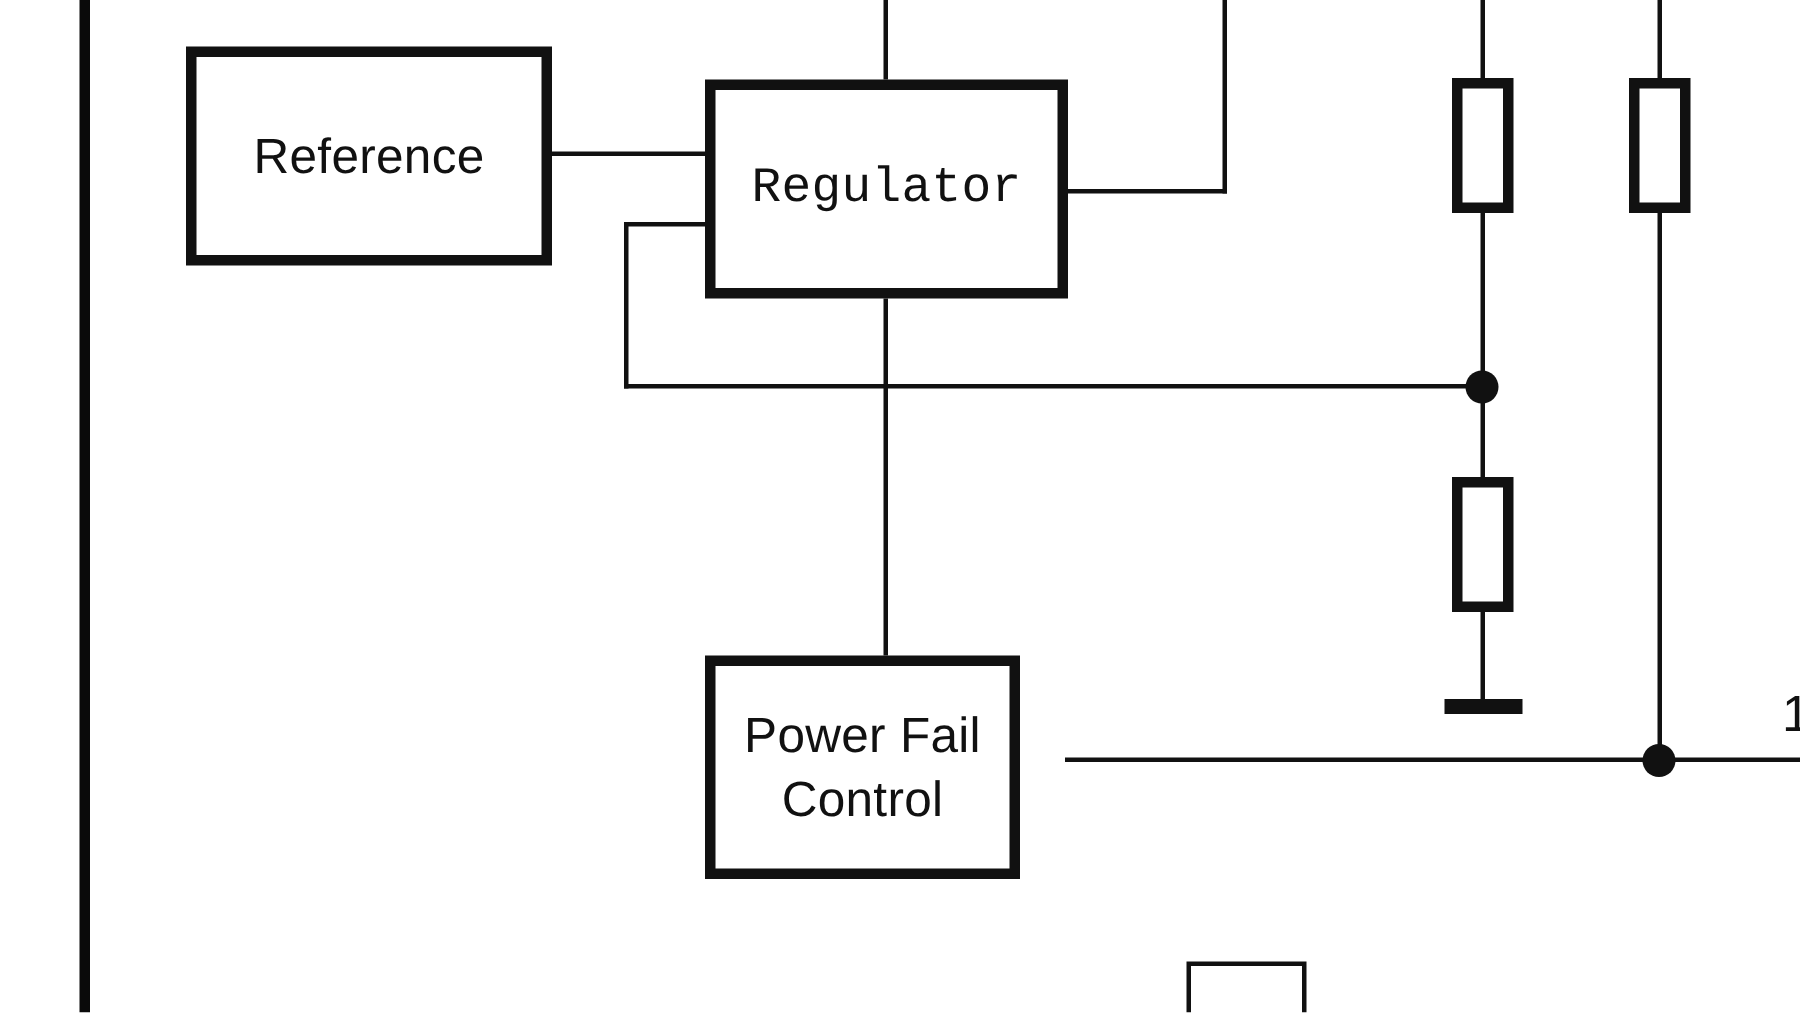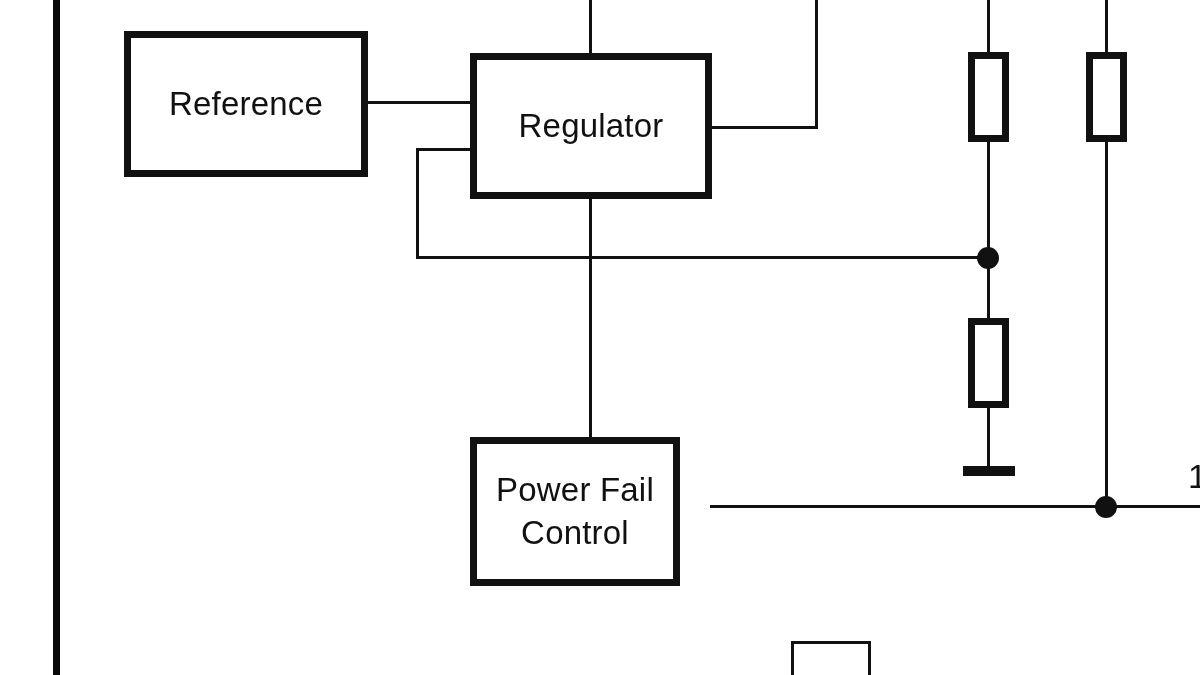--- a/index.html
+++ b/index.html
@@ -109,21 +109,21 @@
 
   <div class="gnd" style="left:963px;top:466px;width:52px;height:10px;"></div>
 
   <div class="node" style="left:977px;top:247px;width:22px;height:22px;"></div>
   <div class="node" style="left:1095px;top:496px;width:22px;height:22px;"></div>
 
   <div class="blockbox" style="left:124px;top:31px;width:244px;height:146px;">
     <span class="label">Reference</span>
   </div>
 
-  <div class="blockbox" style="left:470px;top:53px;width:242px;height:146px;">
+  <div class="blockbox" style="left:470px;top:53px;width:242px;height:146px;font-family:Liberation Mono, monospace;">
     <span class="label">Regulator</span>
   </div>
 
   <div class="blockbox" style="left:470px;top:437px;width:210px;height:149px;">
     <span class="label">Power Fail
 Control</span>
   </div>
 
   <div class="thinbox" style="left:791px;top:641px;width:80px;height:60px;"></div>
 

